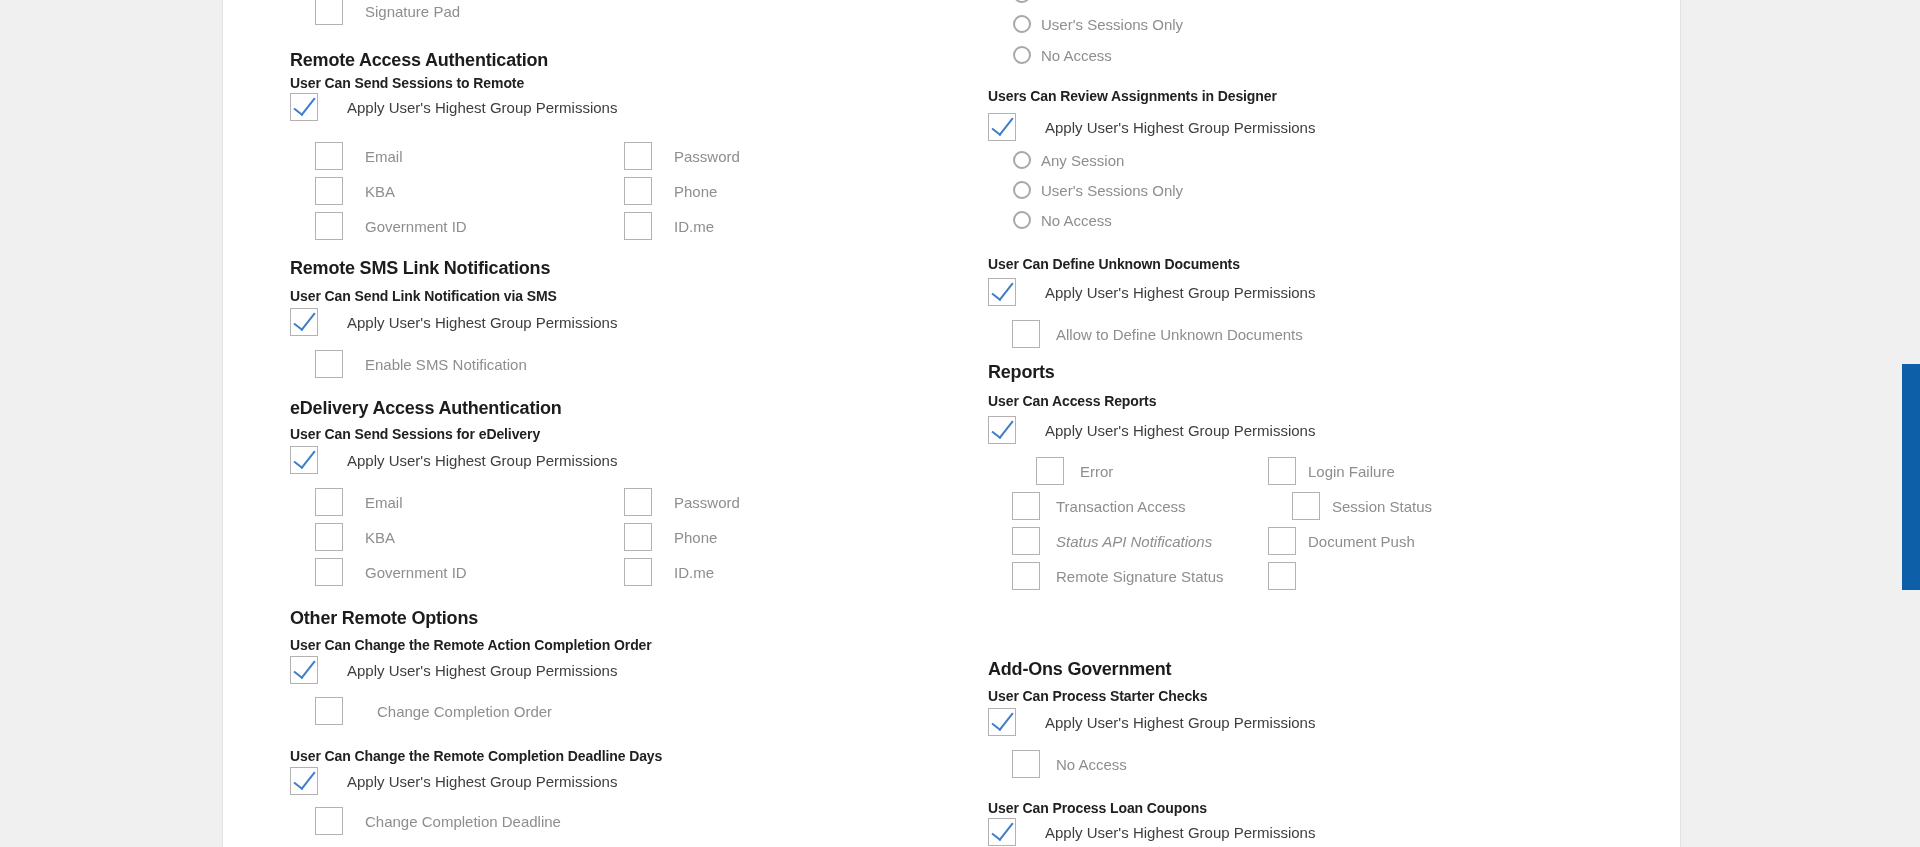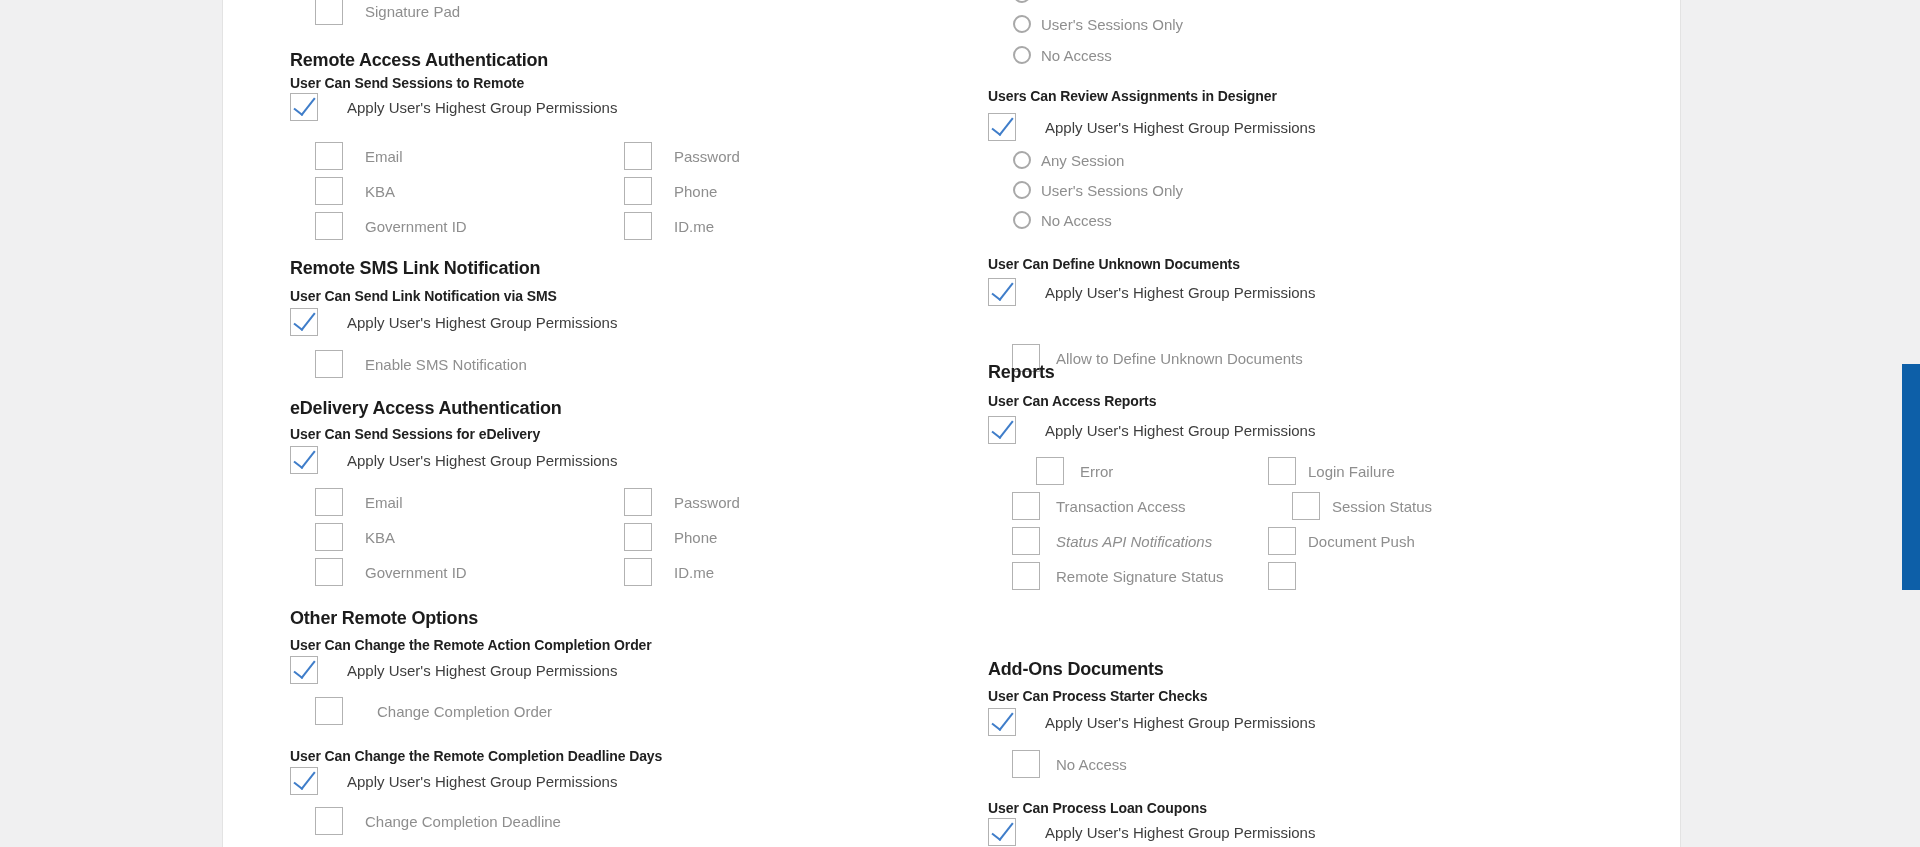--- a/index.html
+++ b/index.html
@@ -80,21 +80,21 @@
   </div>
   <div class="row" style="top:212px;left:25px;">
     <span class="cb"></span>
     <span class="lbl">Government ID</span>
   </div>
   <div class="row" style="top:212px;left:334px;">
     <span class="cb"></span>
     <span class="lbl">ID.me</span>
   </div>
 
-  <div class="h1" style="top:257px;left:0;">Remote SMS Link Notification</div>
+  <div class="h1" style="top:257px;left:0;">Remote SMS Link Notifications</div>
   <div class="h2" style="top:288px;left:0;">User Can Send Link Notification via SMS</div>
   <div class="row" style="top:308px;left:0;">
     <span class="cb checked"></span>
     <span class="lbl apply">Apply User's Highest Group Permissions</span>
   </div>
   <div class="row" style="top:350px;left:25px;">
     <span class="cb"></span>
     <span class="lbl">Enable SMS Notification</span>
   </div>
 
@@ -180,21 +180,21 @@
   <div class="row radio-row" style="top:211px;left:25px;">
     <span class="radio"></span>
     <span class="rlbl">No Access</span>
   </div>
 
   <div class="h2" style="top:256px;left:0;">User Can Define Unknown Documents</div>
   <div class="row" style="top:278px;left:0;">
     <span class="cb checked"></span>
     <span class="lbl apply">Apply User's Highest Group Permissions</span>
   </div>
-  <div class="row" style="top:320px;left:24px;margin-top:24px;">
+  <div class="row" style="top:320px;left:24px;">
     <span class="cb"></span>
     <span class="lbl r">Allow to Define Unknown Documents</span>
   </div>
 
   <div class="h1" style="top:361px;left:0;">Reports</div>
   <div class="h2" style="top:393px;left:0;">User Can Access Reports</div>
   <div class="row" style="top:416px;left:0;">
     <span class="cb checked"></span>
     <span class="lbl apply">Apply User's Highest Group Permissions</span>
   </div>
@@ -223,21 +223,21 @@
     <span class="lbl r2">Document Push</span>
   </div>
   <div class="row" style="top:562px;left:24px;">
     <span class="cb"></span>
     <span class="lbl r">Remote Signature Status</span>
   </div>
   <div class="row multi" style="top:562px;left:280px;">
     <span class="cb"></span>
   </div>
 
-  <div class="h1" style="top:658px;left:0;">Add-Ons Documents</div>
+  <div class="h1" style="top:658px;left:0;">Add-Ons Government</div>
   <div class="h2" style="top:688px;left:0;">User Can Process Starter Checks</div>
   <div class="row" style="top:708px;left:0;">
     <span class="cb checked"></span>
     <span class="lbl apply">Apply User's Highest Group Permissions</span>
   </div>
   <div class="row" style="top:750px;left:24px;">
     <span class="cb"></span>
     <span class="lbl r">No Access</span>
   </div>
   <div class="h2" style="top:800px;left:0;">User Can Process Loan Coupons</div>

